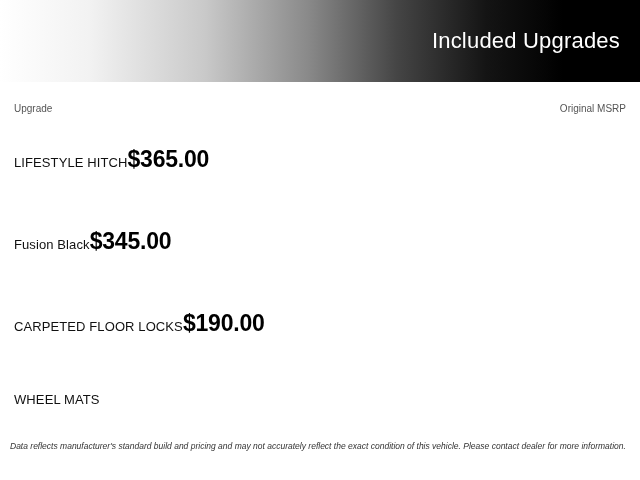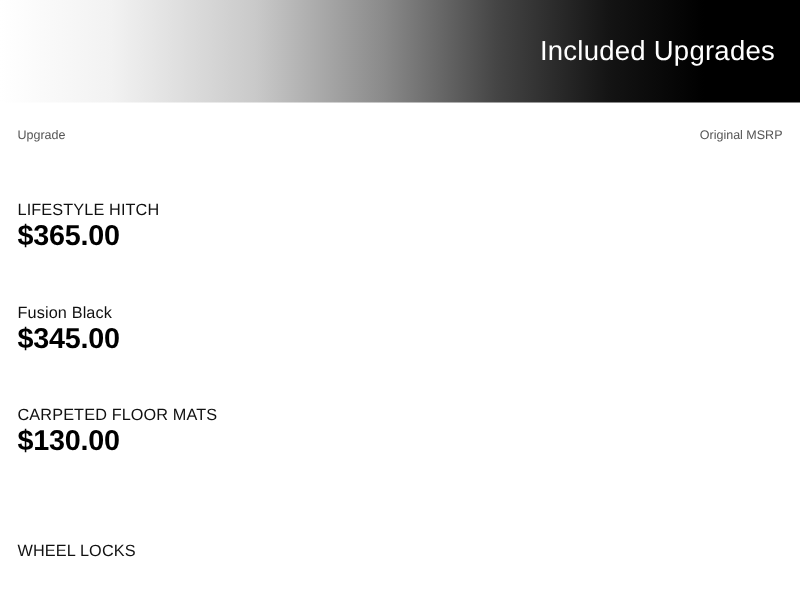--- a/index.html
+++ b/index.html
@@ -51,26 +51,25 @@
     font-weight: 400;
   }
   .col-head .left { text-align: left; }
   .col-head .right { }
 
   .rows {
     margin-top: 6px;
   }
   .row {
     display: flex;
-    justify-content: flex-end;
+    justify-content: flex-start;
     align-items: baseline;
     height: 82px;
     box-sizing: border-box;
     padding-top: 26px;
-    flex-direction: column;
   }
   .row .name {
     font-size: 13px;
     color: #111111;
     font-weight: 400;
     letter-spacing: 0.1px;
   }
   .row .price {
     font-size: 23px;
     color: #000000;
@@ -106,23 +105,24 @@
     <div class="rows">
       <div class="row">
         <div class="name">LIFESTYLE HITCH</div>
         <div class="price">$365.00</div>
       </div>
       <div class="row">
         <div class="name">Fusion Black</div>
         <div class="price">$345.00</div>
       </div>
       <div class="row">
-        <div class="name">CARPETED FLOOR MATS</div>
-        <div class="price">$130.00</div>
+        <div class="name">CARPETED FLOOR LOCKS</div>
+        <div class="price">$190.00</div>
       </div>
       <div class="row">
-        <div class="name">WHEEL LOCKS</div>
+        <div class="name">WHEEL MATS</div>
       </div>
     </div>
   </div>
 
+  <div class="disclaimer">Data reflects manufacturer's standard build and pricing and may not accurately reflect the exact condition of this vehicle. Please contact dealer for more information.</div>
 
 </div>
 
 </body></html>

